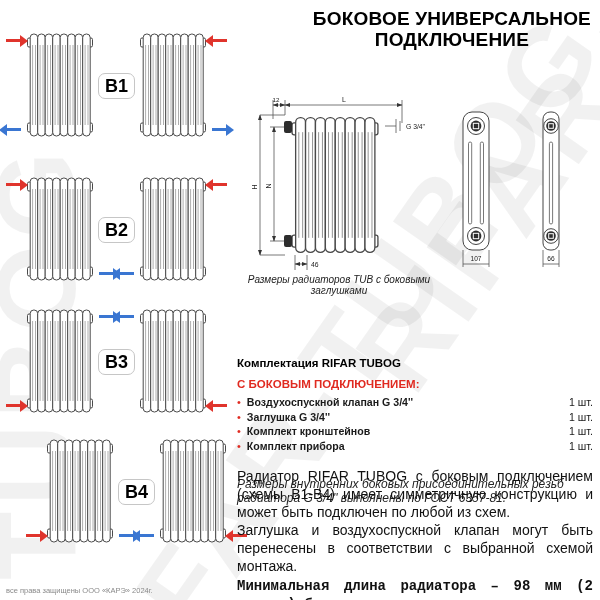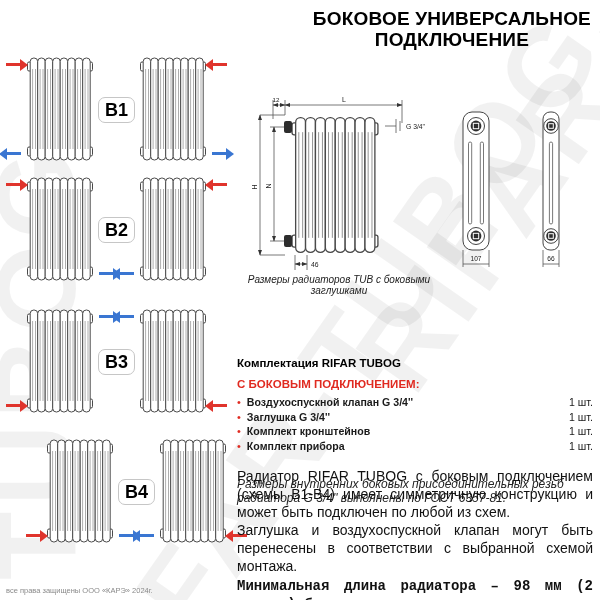--- a/index.html
+++ b/index.html
@@ -21,21 +21,21 @@
   .wm1{left:-28px;top:580px;transform:rotate(-90deg);}
   .wm2{left:40px;top:680px;transform:rotate(-55deg);}
   .wm3{left:330px;top:340px;transform:rotate(-55deg);}
   .wm4{left:430px;top:820px;transform:rotate(-55deg);}
   .layer{position:absolute;inset:0;z-index:1;}
   
   .title{position:absolute;top:8px;right:9px;text-align:center;font-weight:bold;
          font-size:19px;line-height:21px;letter-spacing:.2px;color:#000;}
   
   .scheme-row{position:absolute;left:0;width:232px;height:108px;}
-  .row-b1{top:56px;padding-left:6px;} .row-b2{top:176px;} .row-b3{top:308px;} .row-b4{top:438px;margin-left:20px;}
+  .row-b1{top:32px;padding-left:6px;} .row-b2{top:176px;} .row-b3{top:308px;} .row-b4{top:438px;margin-left:20px;}
   .rad-wrap{position:absolute;top:0;width:66px;height:106px;}
   .rad-wrap.pos-left{left:27px;} .rad-wrap.pos-right{left:140px;}
   .rad{width:66px;height:106px;display:block;}
   .badge{position:absolute;left:98px;top:50%;transform:translateY(-50%);
          width:37px;height:26px;line-height:24px;text-align:center;
          background:#fff;border:1.5px solid #c6c6c6;border-radius:7px;
          font-weight:bold;font-size:18px;color:#000;}
   
   .arrow{position:absolute;width:15px;height:3px;}
   .arrow.red{background:var(--supply-red);color:var(--supply-red);}

